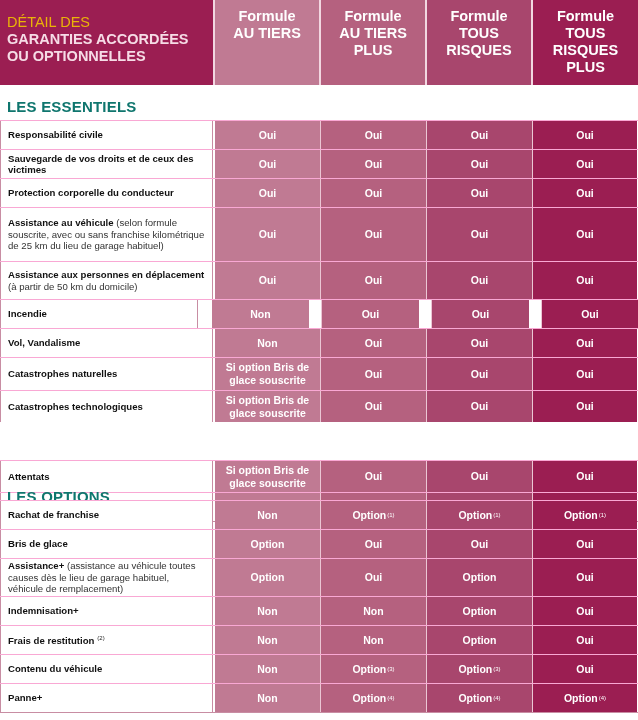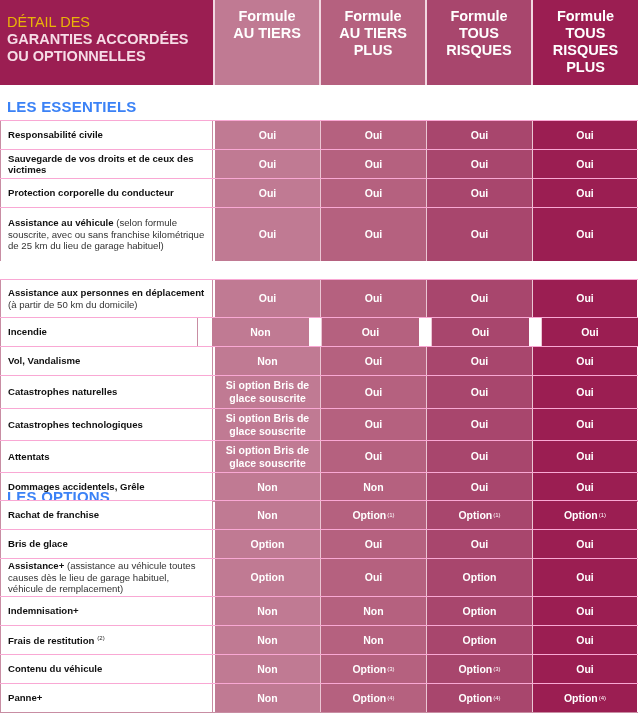--- a/index.html
+++ b/index.html
@@ -7,21 +7,21 @@
   .header { position:absolute; left:0; top:0; width:638px; height:85px; display:flex; }
   .h-title { width:213px; height:85px; background:#9B1E52; color:#fff; padding:14px 0 0 7px; box-sizing:border-box; font-size:14.5px; line-height:17px; }
   .h-title .l1 { font-weight:normal; color:#eab308; }
   .h-title .l2, .h-title .l3 { font-weight:bold; color:#F6DCE6; }
   .h-col { height:85px; color:#fff; font-weight:bold; font-size:14.5px; line-height:17px; text-align:center; padding-top:8px; box-sizing:border-box; border-left:2px solid #F2D7E1; }
   .h-col span { display:block; }
   .c1 { background:#C07A93; }
   .c2 { background:#B5617F; }
   .c3 { background:#A8466D; }
   .c4 { background:#9B1E52; }
-  .section-title { position:absolute; left:7px; color:#3b82f6; font-weight:bold; font-size:15px; letter-spacing:0.2px; }
+  .section-title { position:absolute; left:7px; color:#0f766e; font-weight:bold; font-size:15px; letter-spacing:0.2px; }
   .table { position:absolute; left:0; width:638px; }
   .row { display:flex; border-top:1px solid #f9a8d4; }
   .row:last-child { border-bottom:1px solid #C88DA3; }
   .lbl { width:213px; box-sizing:border-box; padding:0 7px; font-size:9.6px; line-height:11.5px; color:#222; display:flex; align-items:center; border-left:1px solid #C88DA3; border-right:1px solid #C88DA3; background:#fff; }
   .lbl b { font-weight:bold; color:#111; }
   .lbl .extra { font-weight:normal; color:#333;text-align:right; }
   .val { width:106px; color:#fff; font-weight:bold; font-size:10.5px; line-height:12.5px; text-align:center; display:flex; align-items:center; justify-content:center; border-left:1px solid #EBC6D4; box-sizing:border-box; }
   .val.first { margin-left:2px; width:105px; border-left:none; }
   .val.last { width:105px; }
   .val sup { font-size:6px; font-weight:normal; vertical-align:super; margin-left:1px; }
@@ -120,21 +120,21 @@
       <div class="val c2">
         <span>Oui</span>
       </div>
       <div class="val c3">
         <span>Oui</span>
       </div>
       <div class="val c4 last">
         <span>Oui</span>
       </div>
     </div>
-    <div class="row" style="height: 37px; margin-top: 18px;">
+    <div class="row" style="height: 37px;">
       <div class="lbl">
         <div><b>Assistance aux personnes en déplacement</b><span class="extra"> (à partir de 50 km du domicile)</span></div>
       </div>
       <div class="val c1 first">
         <span>Oui</span>
       </div>
       <div class="val c2">
         <span>Oui</span>
       </div>
       <div class="val c3">
@@ -205,21 +205,21 @@
       <div class="val c2">
         <span>Oui</span>
       </div>
       <div class="val c3">
         <span>Oui</span>
       </div>
       <div class="val c4 last">
         <span>Oui</span>
       </div>
     </div>
-    <div class="row" style="height: 31px;">
+    <div class="row" style="height: 31px; margin-top: 38px;">
       <div class="lbl">
         <div><b>Attentats</b></div>
       </div>
       <div class="val c1 first">
         <span style="display: block; padding: 0px 4px; line-height: 13px;">Si option Bris de glace souscrite</span>
       </div>
       <div class="val c2">
         <span>Oui</span>
       </div>
       <div class="val c3">

